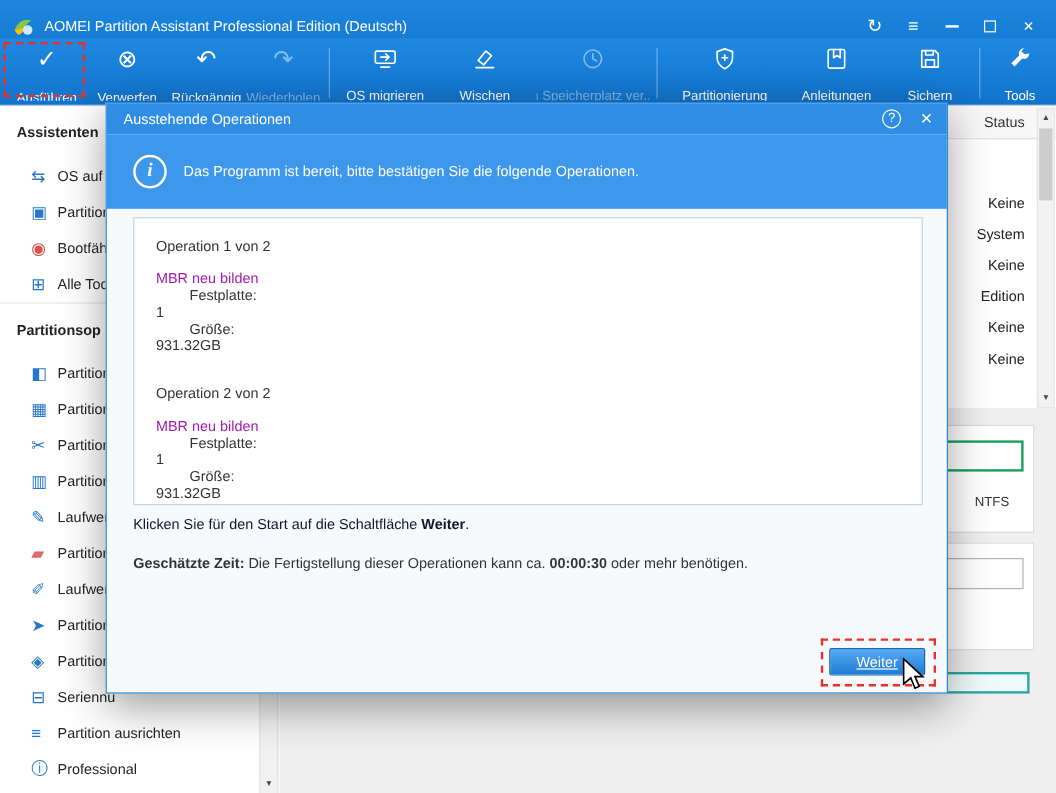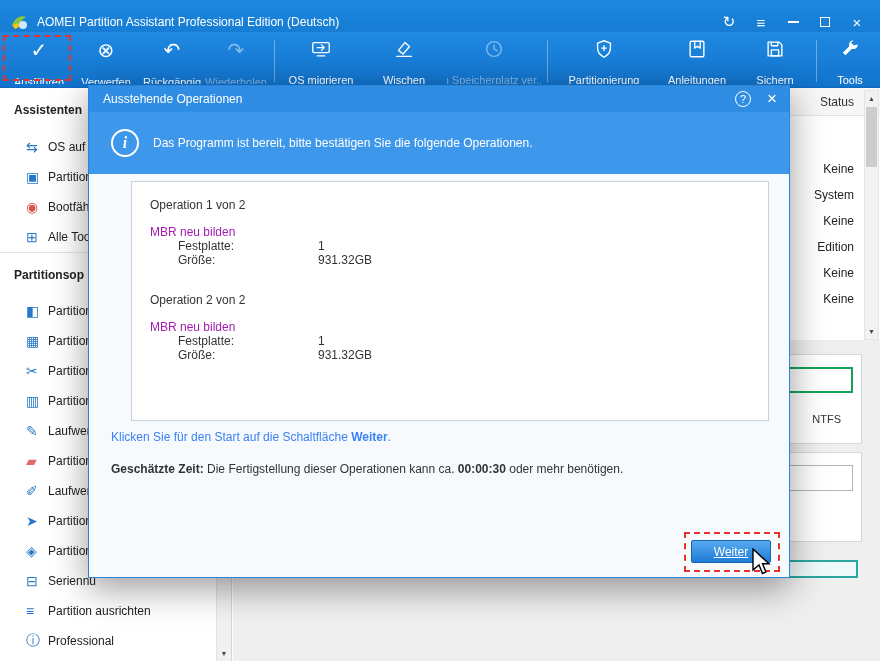--- a/index.html
+++ b/index.html
@@ -71,27 +71,27 @@
   .dlg-title { height:26px; background:#2f8ee3; color:#fff; display:flex; align-items:center; padding:0 12px 0 14px; font-size:12px;gap:32px; }
   .dlg-controls { margin-left:auto; display:flex; gap:16px; align-items:center; }
   .dlg-help { width:16px; height:16px; border:1px solid #fff; border-radius:50%; font-size:11px; display:flex; align-items:center; justify-content:center; cursor:default; }
   .dlg-close { font-size:17px; line-height:16px; cursor:default; }
   .dlg-banner { height:62px; background:#3d97ea; display:flex; align-items:center; color:#fff; padding-left:22px; }
   .banner-icon { width:28px; height:28px; border:2px solid #fff; border-radius:50%; display:flex; align-items:center; justify-content:center;
     font-size:16px; font-family:"Liberation Serif", serif; font-style:italic; font-weight:bold; flex:0 0 auto; }
   .banner-text { margin-left:14px; font-size:12px; }
   .dlg-body { position:absolute; top:88px; left:0; right:0; bottom:0; }
   .op-box { position:absolute; top:7px; left:22px; right:20px; height:240px; background:#fff; border:1px solid #c6d3de;
-    padding:16px 18px; overflow:hidden; font-size:12px; color:#333; line-height:14px;margin-left:20px; }
+    padding:16px 18px; overflow:hidden; font-size:12px; color:#333; line-height:14px; }
   .op-header { margin-bottom:13px; }
   .op-name { font-weight:normal; color:#a21caf; }
-  .op-row { display:flex; }
+  .op-row { display:flex;flex-direction:column; }
   .op-row .olbl { padding-left:28px; width:168px; }
   .op-block + .op-block { margin-top:26px; }
-  .dlg-note { position:absolute; top:256px; left:22px; font-size:12px; color:#3b82f6; }
+  .dlg-note { position:absolute; top:256px; left:22px; font-size:12px; color:#0f172a; }
   .dlg-est  { position:absolute; top:288px; left:22px; font-size:12px; color:#333; }
   .bold { font-weight:bold; }
   .weiter-btn { position:absolute; top:366px; left:602px; width:80px; height:23px;
     background:linear-gradient(#58a9ef,#1e7cd6); border:1px solid #1565b4; border-radius:2px;
     color:#fff; font-size:12px; text-decoration:underline; display:flex; align-items:center; justify-content:center; cursor:default; }
   
   .red-box { border:2px dashed #e63228; position:absolute; z-index:50; pointer-events:none; }
   .red-box-exec { left:3px; top:35px; width:68px; height:46px; }
   .red-box-weiter { top:358px; left:595px; width:96px; height:40px; }
   .cursor { position:absolute; left:752px; top:548px; z-index:100; pointer-events:none; }

